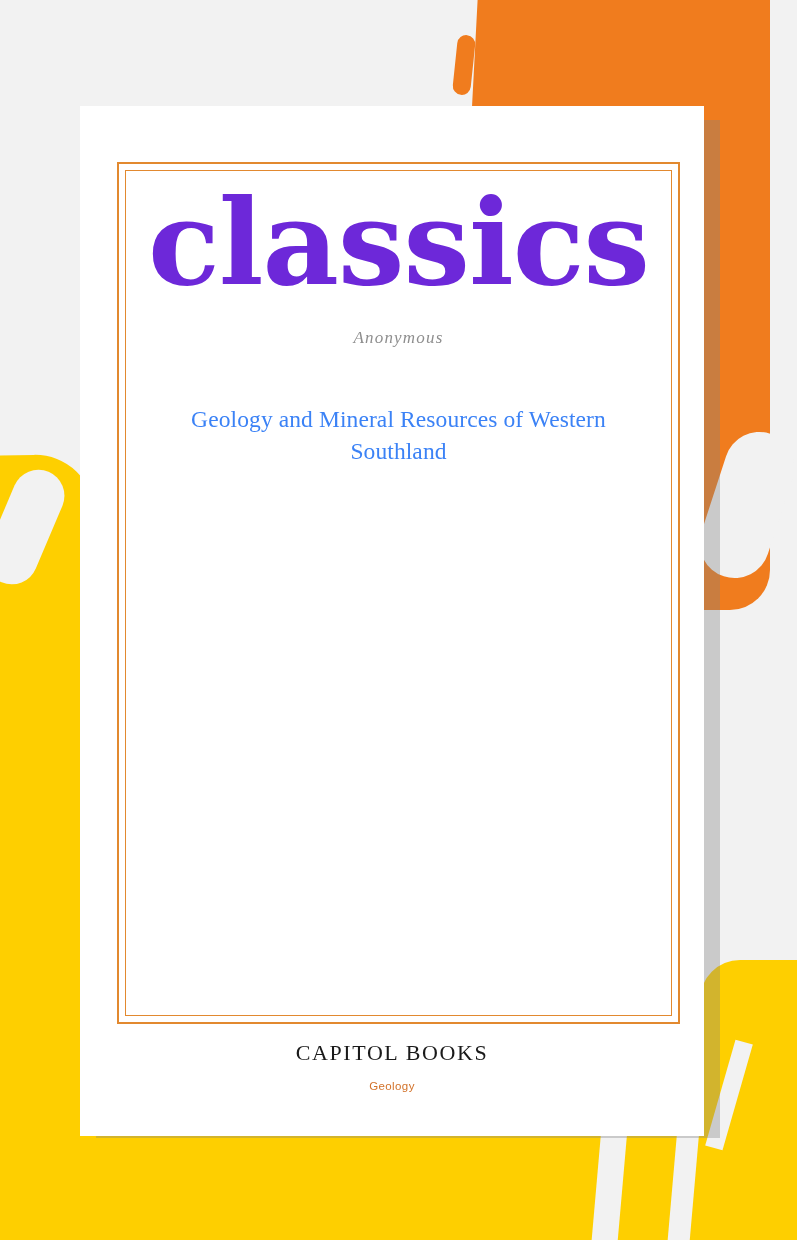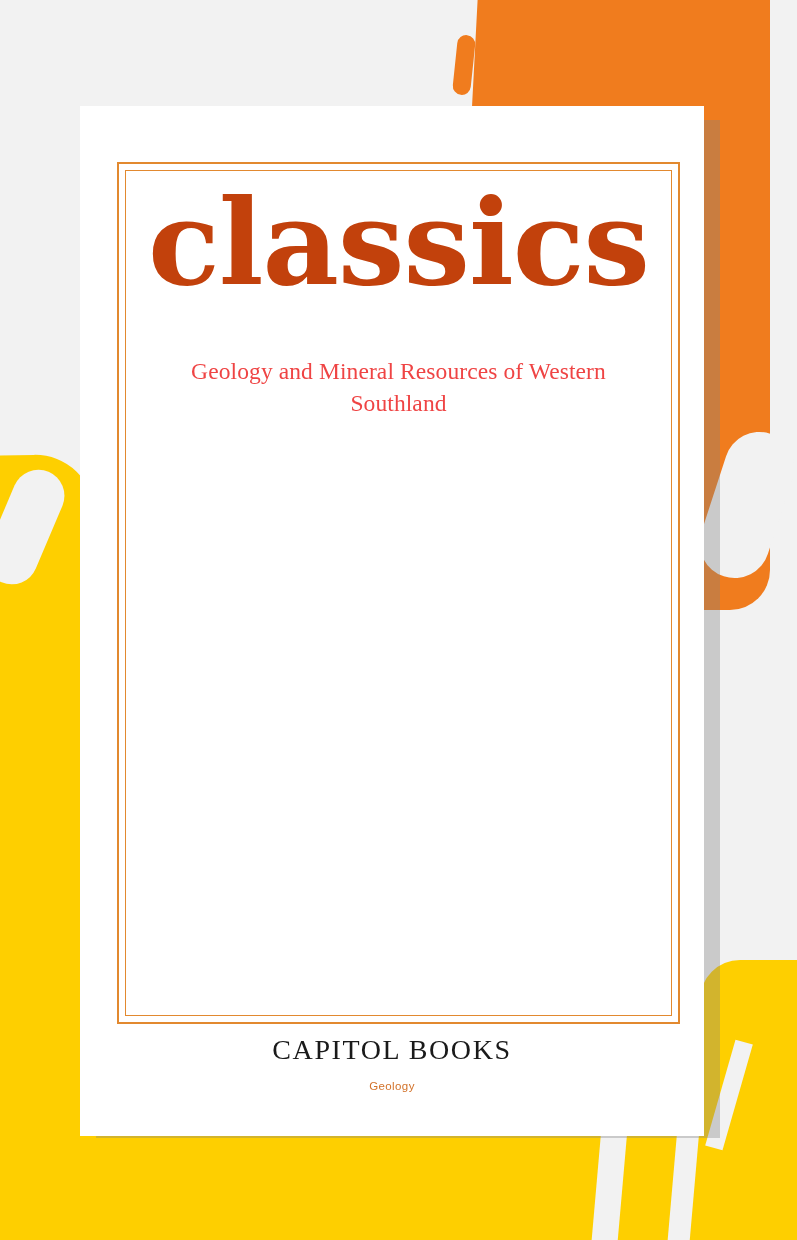--- a/index.html
+++ b/index.html
@@ -175,21 +175,21 @@
     left: 0;
     right: 0;
     top: 22px;
     text-align: center;
   }
   .series-title {
     font-family: "DejaVu Serif", serif;
     font-weight: bold;
     font-size: 118px;
     line-height: 0.97;
-    color: #c2410c;
+    color: #6d28d9;
     letter-spacing: -1px;
     margin: 0;
   }
   .series-title .line2 {
     display: block;
     margin-top: -4px;
   }
 
   .author {
     margin-top: 28px;
@@ -199,34 +199,34 @@
     letter-spacing: 1.2px;
     color: #8e8e8e;
   }
 
   .book-title {
     margin: 56px auto 0;
     width: 470px;
     font-family: "Liberation Serif", serif;
     font-size: 23.5px;
     line-height: 1.35;
-    color: #ef4444;
+    color: #3b82f6;
     letter-spacing: 0.1px;
   }
 
   .footer {
     position: absolute;
     left: 0;
     right: 0;
     bottom: 44px;
     text-align: center;
   }
   .publisher {
     font-family: "Liberation Serif", serif;
-    font-size: 28px;
+    font-size: 22px;
     letter-spacing: 1.6px;
     color: #1a1a1a;
   }
   .category {
     margin-top: 14px;
     font-family: Liberation Sans, sans-serif;
     font-size: 11.5px;
     letter-spacing: 0.4px;
     color: #d2722a;
   }
@@ -250,20 +250,21 @@
 
 <div class="cover">
 
   <div class="frame-outer">
     <div class="frame-inner"></div>
 
     <div class="title-block">
       <div class="series-title">
         <span class="line1">classics</span>
       </div>
+      <div class="author">Anonymous</div>
       <div class="book-title">Geology and Mineral Resources of Western Southland</div>
     </div>
   </div>
 
   <div class="footer">
     <div class="publisher">CAPITOL BOOKS</div>
     <div class="category">Geology</div>
   </div>
 
 </div>

